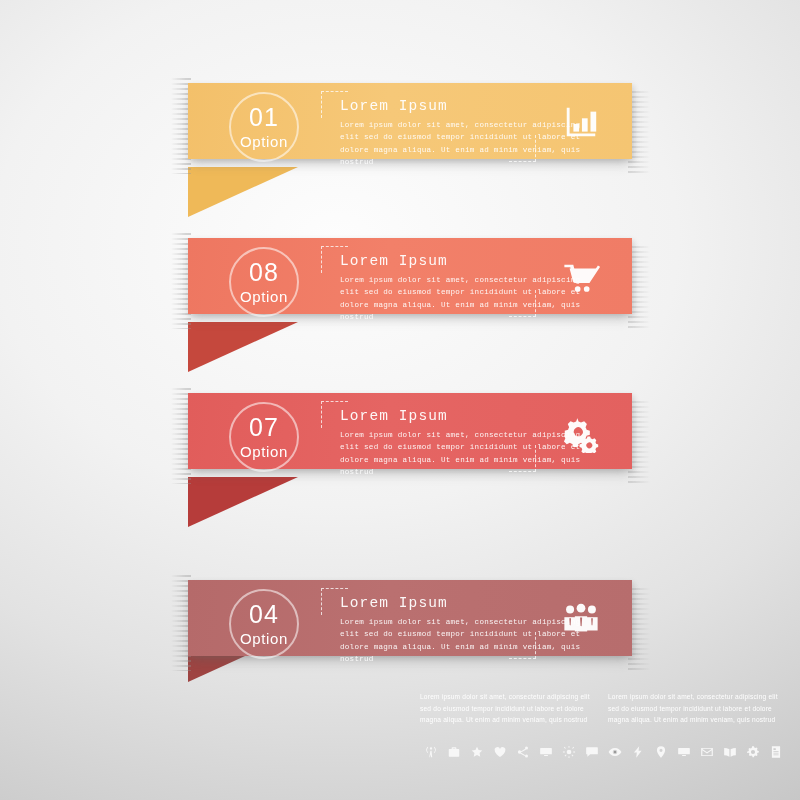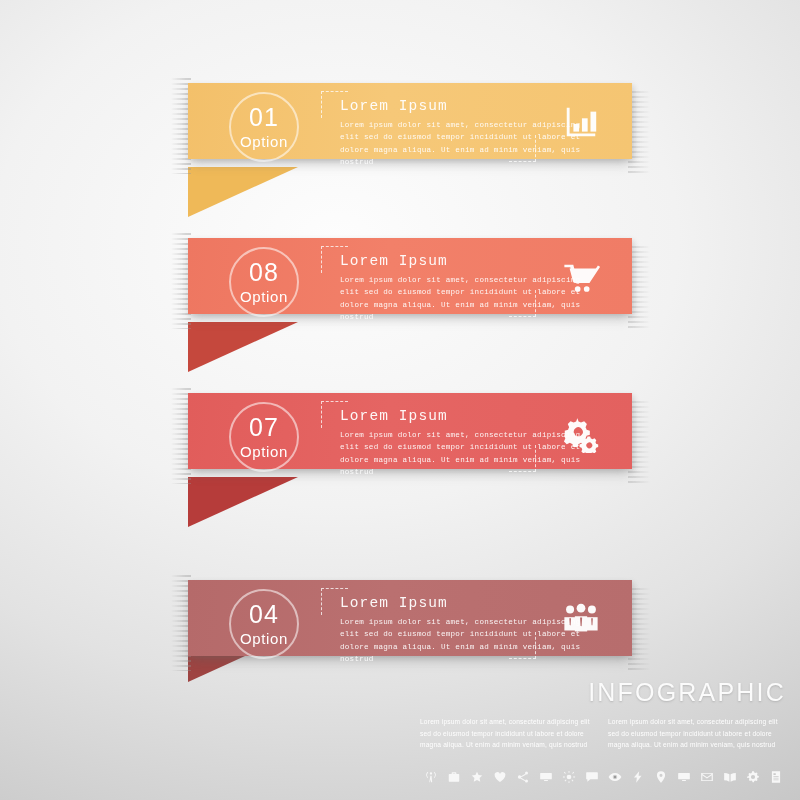--- a/index.html
+++ b/index.html
@@ -208,21 +208,20 @@
         <circle cx="31.5" cy="8" r="4.2"></circle>
           <path d="M25.5 16h12v14h-12z"></path>
         <path d="M19 16.4h2.2l-.5 8-.6 1.4-.6-1.4z" fill="#B76D6D"></path>
         <path d="M7.7 17.2h1.8l-.4 6.6-.5 1.2-.5-1.2z" fill="#B76D6D"></path>
         <path d="M30.7 17.2h1.8l-.4 6.6-.5 1.2-.5-1.2z" fill="#B76D6D"></path>
       </svg>
     </div>
   </div>
 
   <div class="footer">
-    <div class="ftitle">INFOGRAPHIC</div>
     <div class="fcols">
       <p>Lorem ipsum dolor sit amet, consectetur adipiscing elit sed do eiusmod tempor incididunt  ut labore et dolore magna aliqua. Ut enim  ad minim veniam, quis nostrud</p>
       <p>Lorem ipsum dolor sit amet, consectetur adipiscing elit sed do eiusmod tempor incididunt  ut labore et dolore magna aliqua. Ut enim  ad minim veniam, quis nostrud</p>
     </div>
     <div class="ficons">
       <span>
           <svg viewBox="0 0 24 24">
             <path d="M12 8a2 2 0 1 1 0-4 2 2 0 0 1 0 4zm-1 2h2l1 11h-2l-1-5-1 5H9zM6.2 3.2l1 1A6.4 6.4 0 0 0 7 12.8l-1 1A7.9 7.9 0 0 1 6.2 3.2zm11.6 0a7.9 7.9 0 0 1 .2 10.6l-1-1A6.4 6.4 0 0 0 17 4.2z"></path>
           </svg>
         </span>

